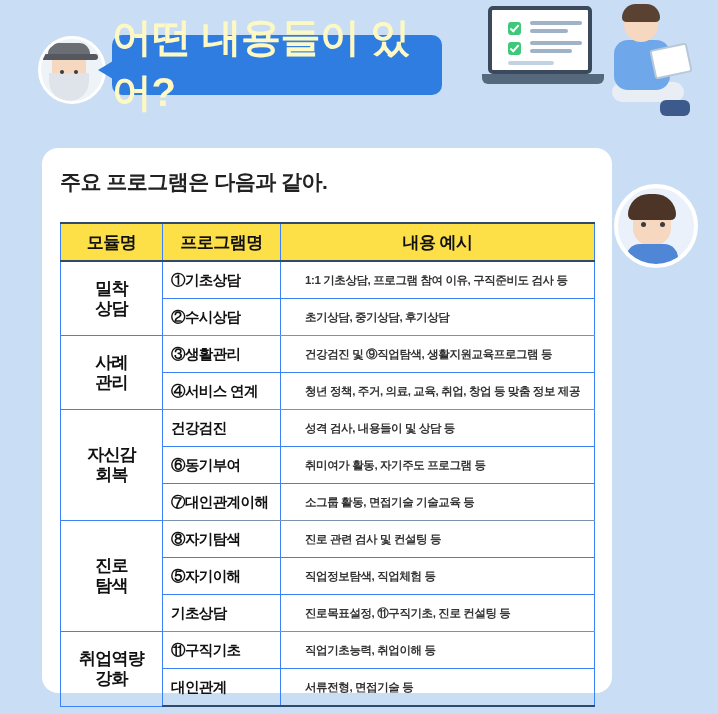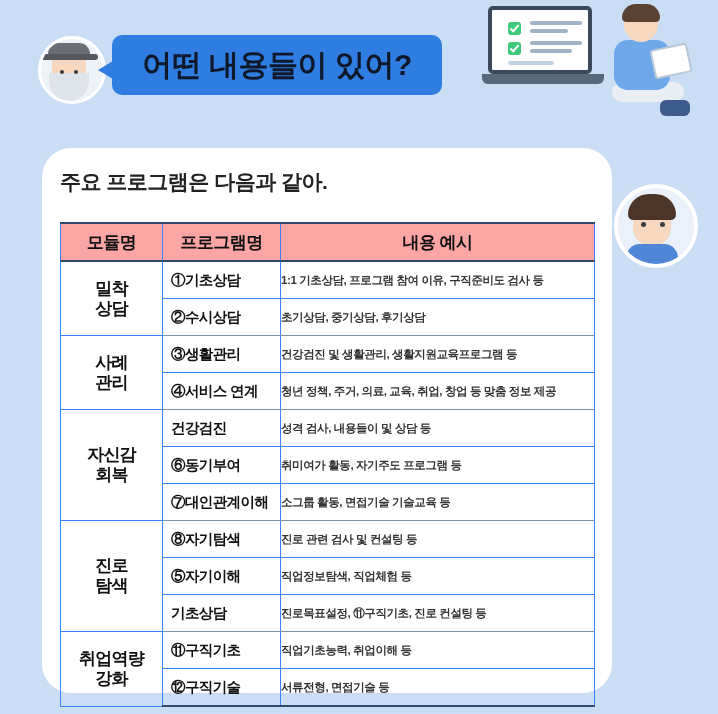--- a/index.html
+++ b/index.html
@@ -34,22 +34,22 @@
   .speech-bubble:after {
     content: "";
     position: absolute;
     left: -14px; top: 26px;
     width: 0; height: 0;
     border-top: 9px solid transparent;
     border-bottom: 9px solid transparent;
     border-right: 15px solid #2f7de1;
   }
   .speech-bubble span {
-    color: #0f172a;
-    font-size: 30px;
+    color: #fef9c3;
+    font-size: 40px;
     font-weight: bold;
     letter-spacing: -0.5px;
   }
 
   
   .avatar-elder {
     position: absolute;
     left: 38px; top: 36px;
     width: 62px; height: 62px;
     border-radius: 50%;
@@ -210,21 +210,21 @@
     width: 52px; height: 26px; border-radius: 14px 14px 0 0;
     background: #4f86d6;
   }
 
   
   .card {
     position: absolute;
     left: 42px; top: 148px;
     width: 570px; height: 545px;
     background: #ffffff;
-    border-radius: 29px;
+    border-radius: 16px;
   }
   .card-title {
     position: absolute;
     left: 18px; top: 20px;
     font-size: 21px;
     font-weight: bold;
     color: #222222;
     letter-spacing: -0.5px;
   }
 
@@ -233,21 +233,21 @@
     position: absolute;
     left: 18px; top: 74px;
     width: 534px;
     border-collapse: collapse;
     table-layout: fixed;
   }
   table.prog th, table.prog td {
     border: 1px solid #3b82f6;
   }
   table.prog thead th {
-    background: #fca5a5;
+    background: #fde047;
     font-size: 17px;
     font-weight: bold;
     color: #111;
     height: 34px;
     text-align: center;
     letter-spacing: -0.5px;
     border-top: 2px solid #2f4a6b;
     border-bottom: 2px solid #2f4a6b;
   }
   td.module {
@@ -265,21 +265,21 @@
     color: #111;
     padding-left: 8px;
     letter-spacing: -0.6px;
     height: 34px;
   }
   td.example {
     text-align: left;
     font-size: 11.5px;
     font-weight: bold;
     color: #333;
-    padding-left: 0;
+    padding-left: 24px;
     letter-spacing: -0.4px;
   }
   .col-module { width: 102px; }
   .col-prog { width: 118px; }
   .col-ex { width: 314px; }
   tr.group-end td { border-bottom: 1.6px solid #7d93ab; margin-left: 16px; }
   table.prog tbody tr:last-child td { border-bottom: 2px solid #2f4a6b; }
 </style>
 </head>
 <body>
@@ -354,21 +354,21 @@
         <td class="example">1:1 기초상담, 프로그램 참여 이유, 구직준비도 검사 등</td>
       </tr>
       <tr class="group-end">
         <td class="prog-name">②수시상담</td>
         <td class="example">초기상담, 중기상담, 후기상담</td>
       </tr>
 
       <tr>
         <td class="module" rowspan="2">사례<br>관리</td>
         <td class="prog-name">③생활관리</td>
-        <td class="example">건강검진 및 생활관리, 생활지원교육프로그램 등</td>
+        <td class="example">건강검진 및 ⑨직업탐색, 생활지원교육프로그램 등</td>
       </tr>
       <tr class="group-end">
         <td class="prog-name">④서비스 연계</td>
         <td class="example">청년 정책, 주거, 의료, 교육, 취업, 창업 등 맞춤 정보 제공</td>
       </tr>
 
       <tr>
         <td class="module" rowspan="3">자신감<br>회복</td>
         <td class="prog-name">건강검진</td>
         <td class="example">성격 검사, 내용들이 및 상담 등</td>
@@ -395,18 +395,18 @@
         <td class="prog-name">기초상담</td>
         <td class="example">진로목표설정, ⑪구직기초, 진로 컨설팅 등</td>
       </tr>
 
       <tr>
         <td class="module" rowspan="2">취업역량<br>강화</td>
         <td class="prog-name">⑪구직기초</td>
         <td class="example">직업기초능력, 취업이해 등</td>
       </tr>
       <tr>
-        <td class="prog-name">⑫구직기술</td>
+        <td class="prog-name">대인관계</td>
         <td class="example">서류전형, 면접기술 등</td>
       </tr>
     </tbody>
   </table>
 </div>
 
 </body></html>

